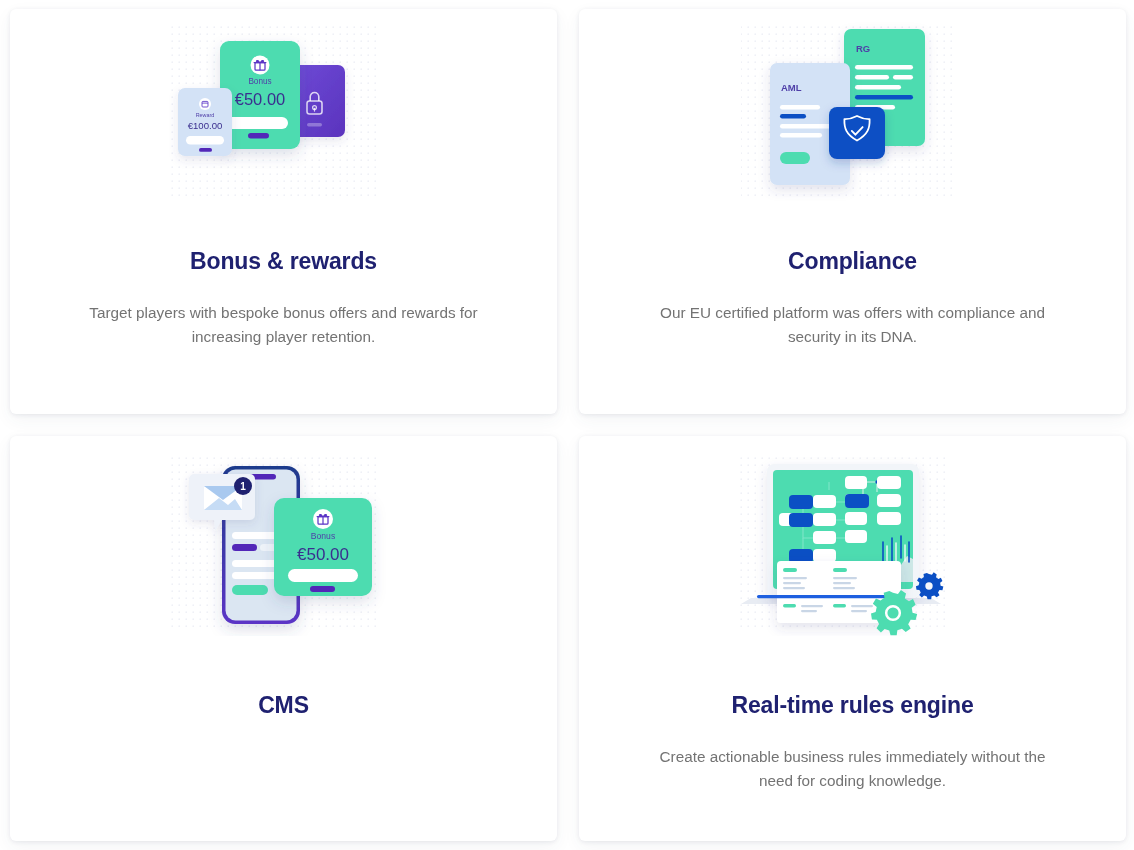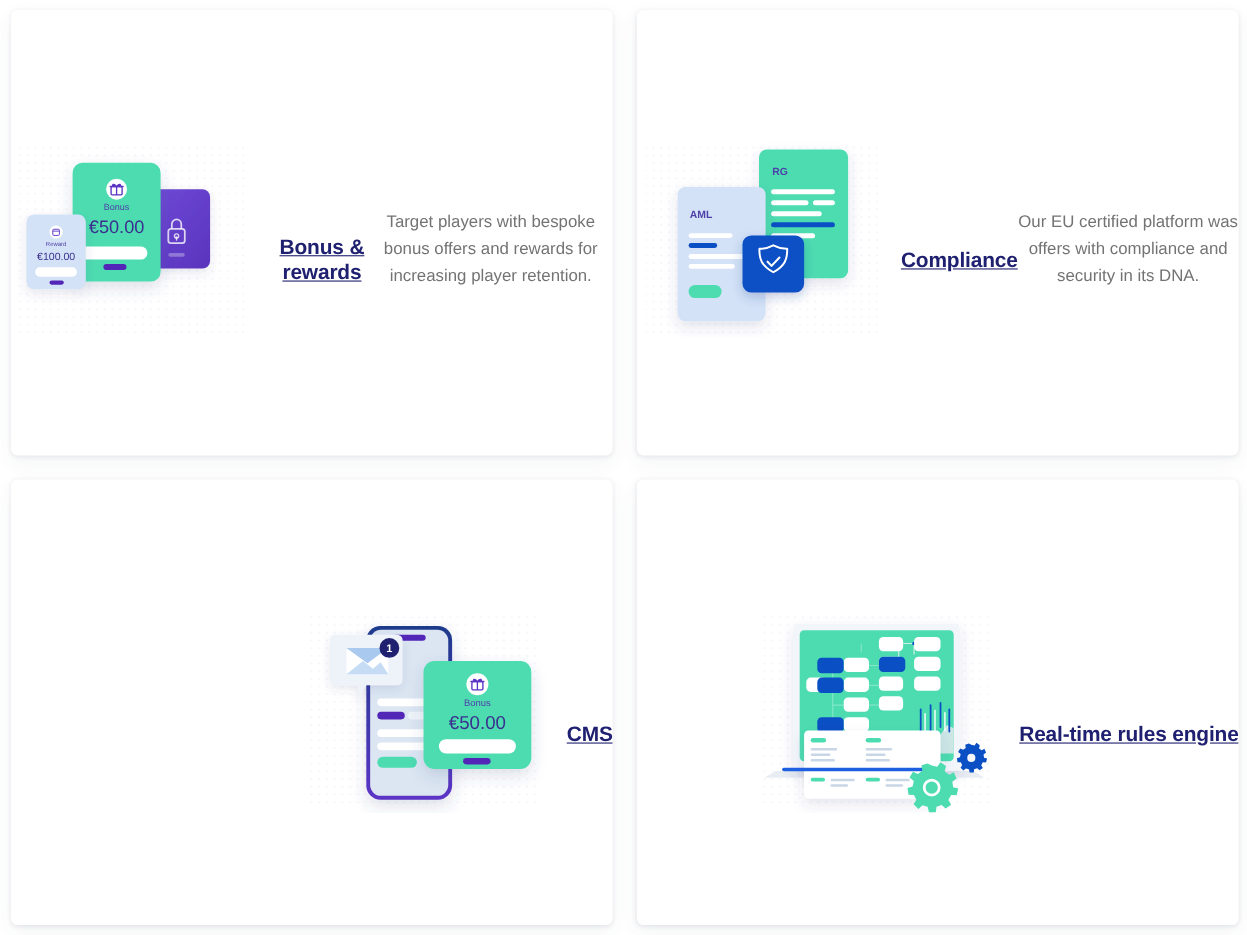--- a/index.html
+++ b/index.html
@@ -23,46 +23,44 @@
     padding: 9px 10px 10px 10px;
     background: #ffffff;
   }
 
   .feature-card {
     background: #ffffff;
     border-radius: 6px;
     box-shadow: 0 1px 4px rgba(60, 64, 100, 0.10),
                 0 6px 18px rgba(60, 64, 100, 0.055);
     display: flex;
-    flex-direction: row;
+    flex-direction: column;
     align-items: center;
     padding-top: 6px;
     overflow: hidden;
     position: relative;
-    justify-content: flex-end;
   }
 
   .illo-wrap {
     width: 240px;
     height: 182px;
     margin-top: 4px;
     position: relative;
     flex: none;
   }
   .illo-wrap svg { display: block; width: 100%; height: 100%; }
 
   .card-title {
     margin-top: 47px;
-    font-size: 19px;
+    font-size: 23px;
     font-weight: bold;
     color: #1f2170;
     letter-spacing: -0.15px;
     text-align: center;
     line-height: 1.2;
-    text-decoration: underline;
   }
 
   .card-desc {
     margin-top: 25px;
     width: 400px;
     text-align: center;
     font-size: 15.3px;
     line-height: 1.62;
     color: #737373;
   }
@@ -362,15 +360,16 @@
           <path d="M0,-13 L3.2,-12.2 L5.1,-14.9 L8.4,-12.6 L7.6,-9.4 L10.3,-7.6 L12.9,-9 L14.6,-5.4 L12.1,-3.4 L12.6,-0.2 L15.6,0.6 L14.6,4.5 L11.4,4.4 L9.8,7.2 L11.4,10 L8.2,12.3 L5.8,10.2 L2.8,11.2 L2.4,14.4 L-1.6,14.4 L-2.4,11.3 L-5.4,10.4 L-7.8,12.5 L-10.6,9.8 L-9,7.1 L-10.4,4.3 L-13.6,4.2 L-14.2,0.3 L-11.2,-0.7 L-10.5,-3.8 L-13,-5.9 L-11,-9.3 L-8.1,-8 L-5.5,-9.9 L-6,-13.1 L-2.4,-14.2z" fill="#0b4fc4"></path>
           <circle cx="0" cy="0" r="4" fill="#f5f7fb"></circle>
         </g>
         <g transform="translate(160,163) scale(1.55)">
           <path d="M0,-13 L3.2,-12.2 L5.1,-14.9 L8.4,-12.6 L7.6,-9.4 L10.3,-7.6 L12.9,-9 L14.6,-5.4 L12.1,-3.4 L12.6,-0.2 L15.6,0.6 L14.6,4.5 L11.4,4.4 L9.8,7.2 L11.4,10 L8.2,12.3 L5.8,10.2 L2.8,11.2 L2.4,14.4 L-1.6,14.4 L-2.4,11.3 L-5.4,10.4 L-7.8,12.5 L-10.6,9.8 L-9,7.1 L-10.4,4.3 L-13.6,4.2 L-14.2,0.3 L-11.2,-0.7 L-10.5,-3.8 L-13,-5.9 L-11,-9.3 L-8.1,-8 L-5.5,-9.9 L-6,-13.1 L-2.4,-14.2z" fill="#4ddcb0"></path>
           <circle cx="0" cy="0" r="4.4" fill="none" stroke="#ffffff" stroke-width="1.6"></circle>
         </g>
       </svg>
     </div>
     <div class="card-title">Real-time rules engine</div>
+    <div class="card-desc">Create actionable business rules immediately without the need for coding knowledge.</div>
   </div>
 
 </div>
 
 </body></html>

